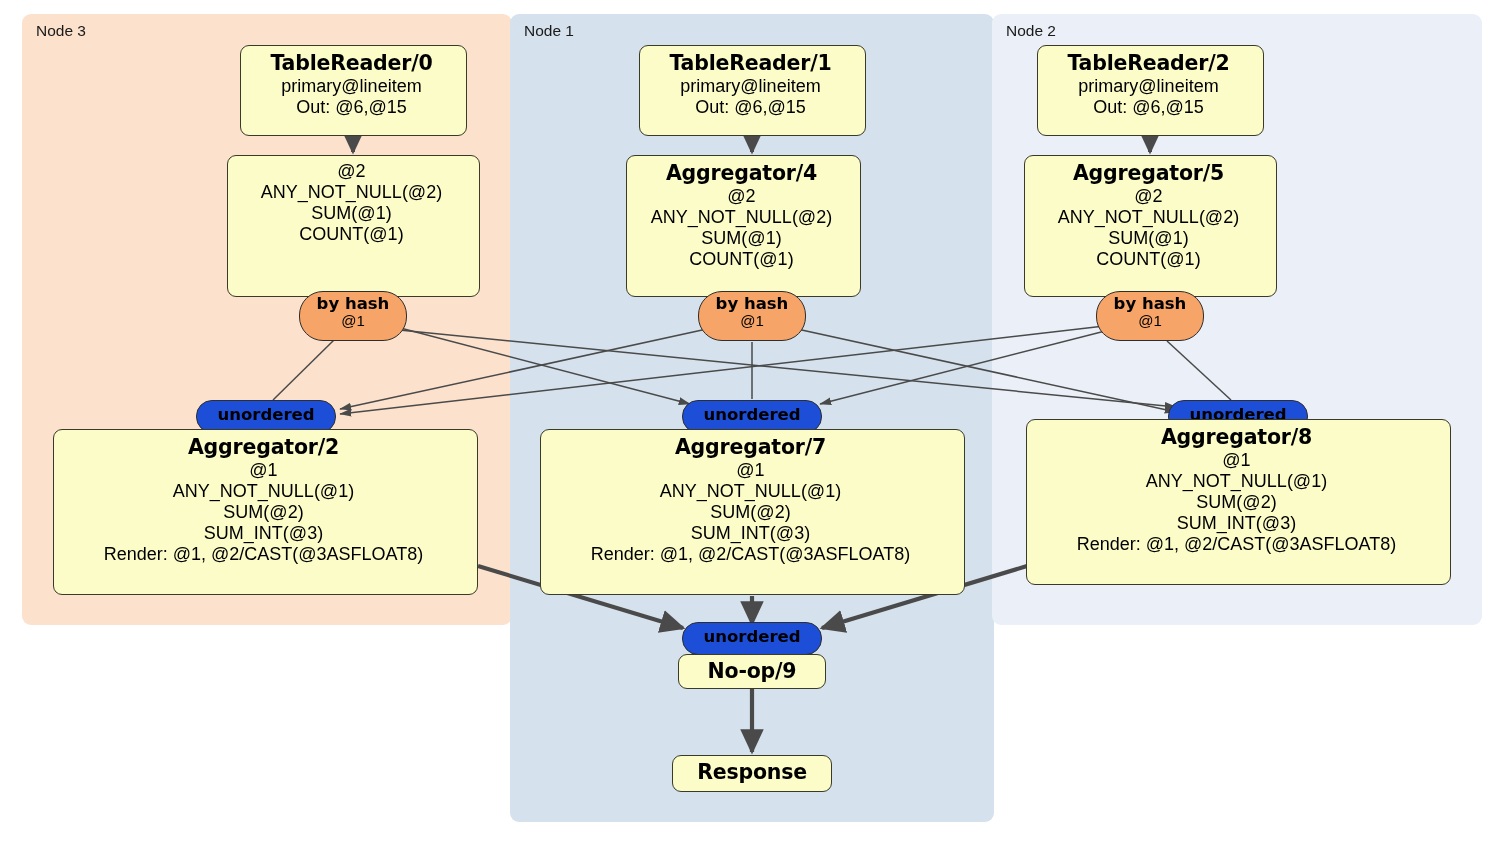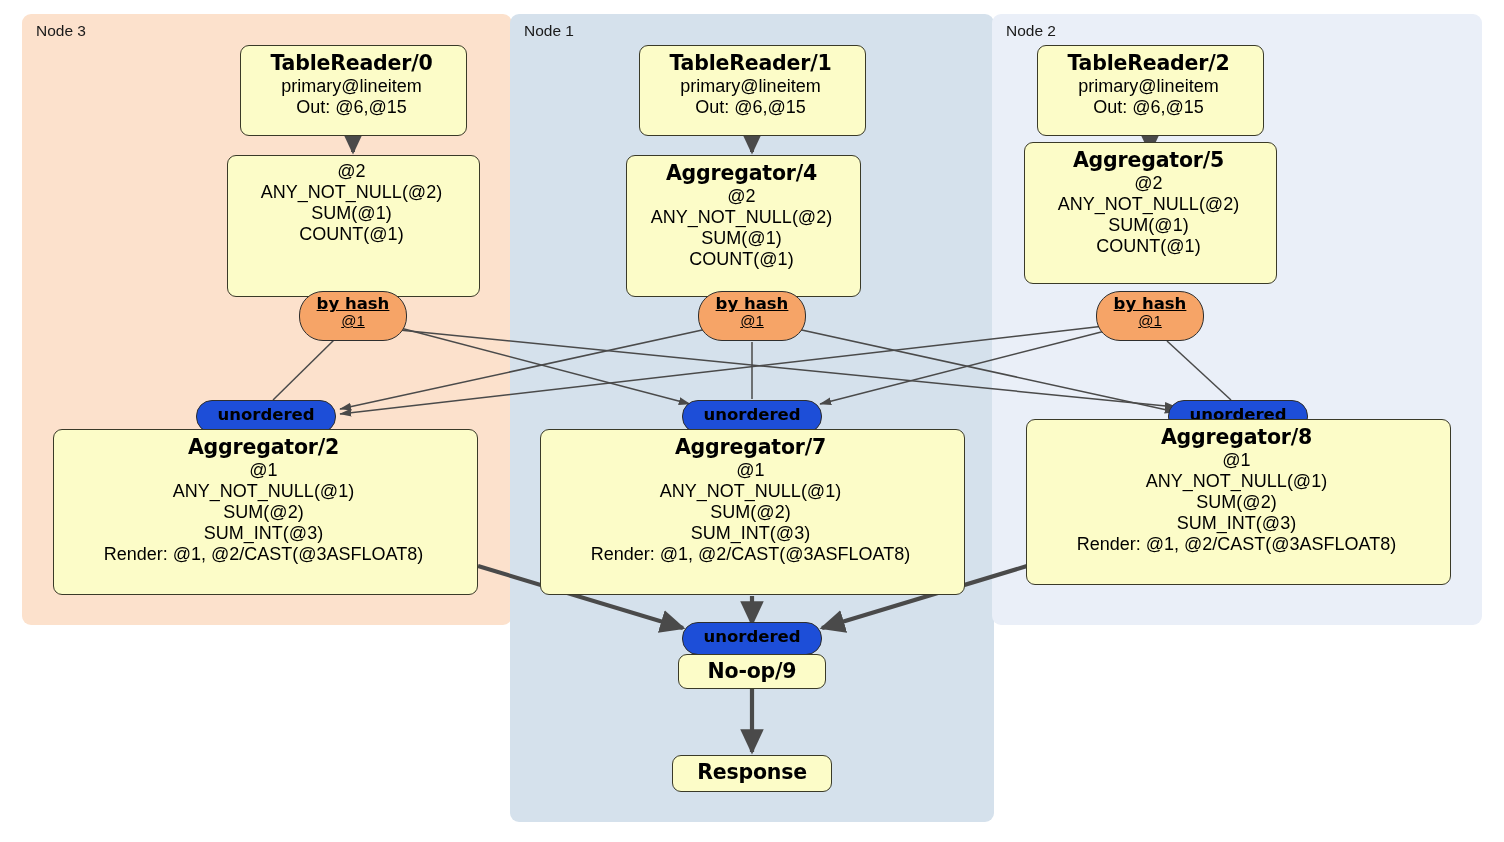--- a/index.html
+++ b/index.html
@@ -91,21 +91,20 @@
     font-family: "DejaVu Sans", sans-serif;
   }
   .pill .p2 {
     display: block;
     font-size: 15px;
     font-family: "Liberation Sans", "DejaVu Sans", sans-serif;
   }
   .pill.hash {
     background: #f6a467;
     border-radius: 24px;
-    text-decoration: underline;
   }
   .pill.unordered {
     background: #1d4ed8;
     border-radius: 16px;
     padding-top: 5px;
   }
 </style>
 </head>
 <body>
 
@@ -246,21 +245,21 @@
   <div class="proc compact" style="left:672px; top:755px; width:160px; height:37px;">
     <span class="ttl">Response</span>
   </div>
 
   <div class="proc" style="left:1037px; top:45px; width:227px; height:91px;">
     <span class="ttl">TableReader/2</span>
     <span class="ln">primary@lineitem</span>
     <span class="ln">Out: @6,@15</span>
   </div>
 
-  <div class="proc" style="left:1024px; top:142px; width:253px; height:142px;">
+  <div class="proc" style="left:1024px; top:155px; width:253px; height:142px;">
     <span class="ttl">Aggregator/5</span>
     <span class="ln">@2</span>
     <span class="ln">ANY_NOT_NULL(@2)</span>
     <span class="ln">SUM(@1)</span>
     <span class="ln">COUNT(@1)</span>
   </div>
 
   <div class="pill hash" style="left:1096px; top:291px; width:108px; height:50px;">
     <span class="p1">by hash</span>
     <span class="p2">@1</span>

